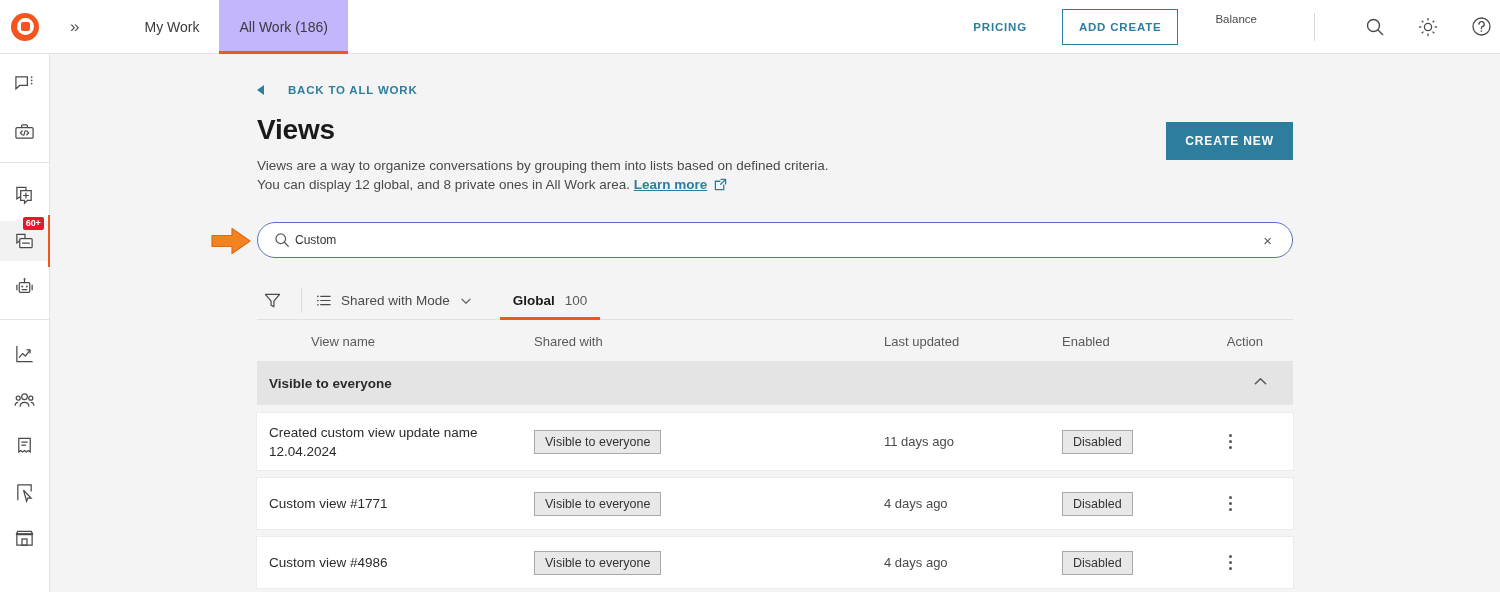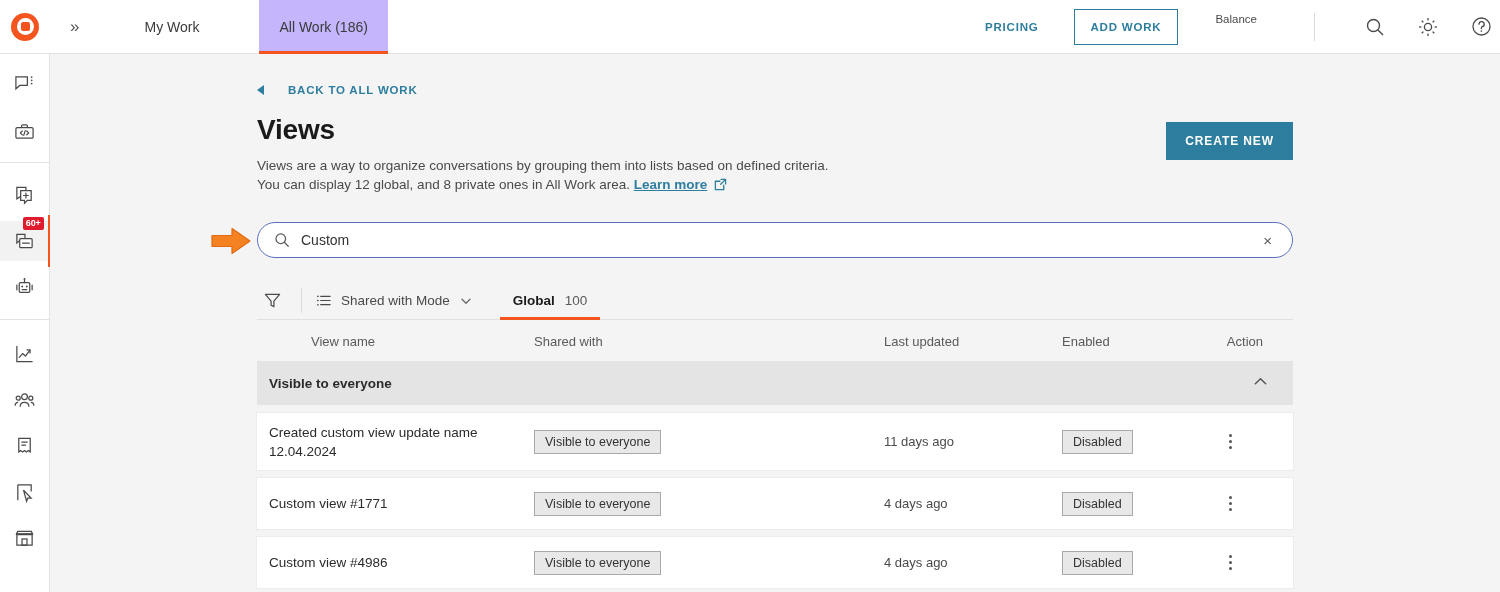--- a/index.html
+++ b/index.html
@@ -26,21 +26,21 @@
     width: 17px; height: 17px; border-radius: 50%;
     background: #ffffff; display: flex; align-items: center; justify-content: center;
   }
   .logo-core { width: 9px; height: 9px; border-radius: 2px; background: #f4551f; }
 
   .chev-expand {
     margin-left: 14px; color: #555; font-size: 17px; letter-spacing: -3px;
     cursor: pointer; padding: 4px 6px;
   }
 
-  .nav-tabs { display: flex; align-items: stretch; height: 54px; margin-left: 42px; gap: 40px; }
+  .nav-tabs { display: flex; align-items: stretch; height: 54px; margin-left: 42px; }
   .nav-tab {
     display: flex; align-items: center; padding: 0 20px; height: 54px;
     font-size: 14px; color: #3b3b3b; cursor: pointer; position: relative;
   }
   .nav-tab.active { background: #c4b5fd; align-items: center; }
   .nav-tab.active::after {
     content: ""; position: absolute; left: 0; right: 0; bottom: 0; height: 3px;
     background: #f4551f;
   }
 
@@ -116,22 +116,22 @@
     padding: 12px 19px; cursor: pointer; font-family: inherit; margin-top: 8px;
   }
 
   
   .search-wrap { position: relative; margin-top: 26px; }
   .search-box {
     height: 36px; border: 1.5px solid #5a6fc0; border-radius: 18px; background: #fff;
     display: flex; align-items: center; padding: 0 16px;
   }
   .search-input {
-    border: none; outline: none; flex: 1; font-size: 14px; color: #333;
-    font-family: inherit; background: transparent; margin-left: 11px;
+    border: none; outline: none; flex: 1; font-size: 12px; color: #333;
+    font-family: inherit; background: transparent; margin-left: 5px;
   }
   .clear-x { cursor: pointer; color: #5a5a5a; font-size: 15px; line-height: 1; padding: 2px 4px; }
 
   .arrow-annot {
     position: absolute; left: -47px; top: 3px; width: 42px; height: 32px;
   }
 
   
   .filter-bar {
     display: flex; align-items: stretch; margin-top: 24px; height: 38px;
@@ -207,21 +207,21 @@
     <div class="nav-tab">
       <span>My Work</span>
     </div>
     <div class="nav-tab active">
       <span>All Work (186)</span>
     </div>
   </div>
 
   <div class="topbar-right">
     <div class="pricing-link">PRICING</div>
-    <button class="add-funds-btn">ADD WORK</button>
+    <button class="add-funds-btn">ADD CREATE</button>
     <div class="balance-text">Balance</div>
     <div class="topbar-divider"></div>
 
     <div class="icon-btn">
       <svg width="20" height="20" viewBox="0 0 20 20" fill="none" stroke="#4a4a4a" stroke-width="1.4">
         <circle cx="8.5" cy="8.5" r="6"></circle>
           <line x1="13" y1="13" x2="18" y2="18"></line>
       </svg>
     </div>
     <div class="icon-btn">

